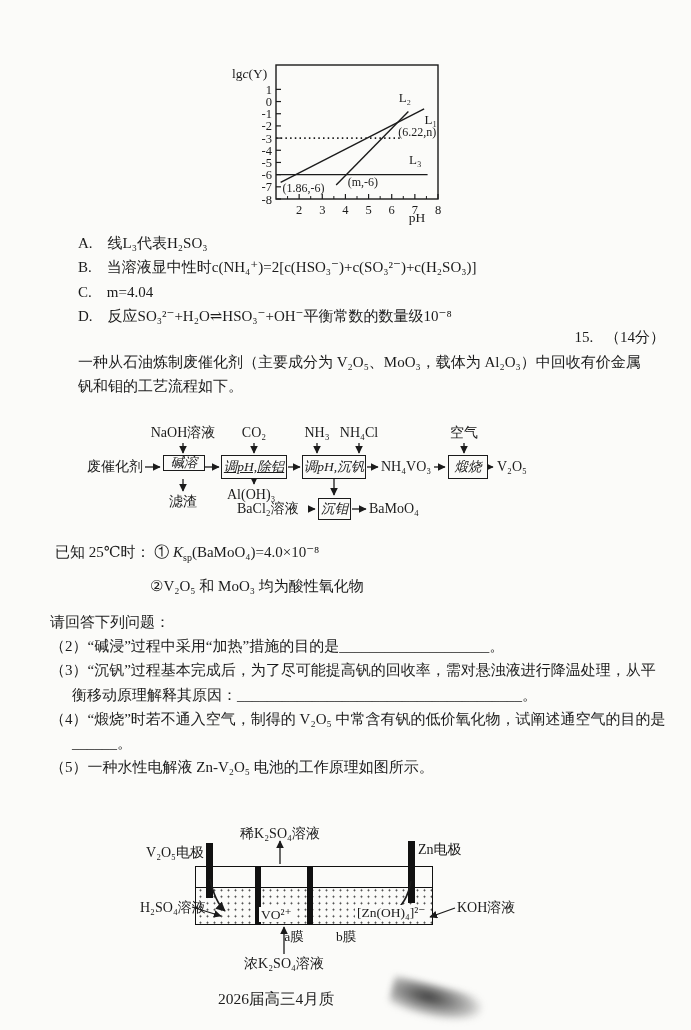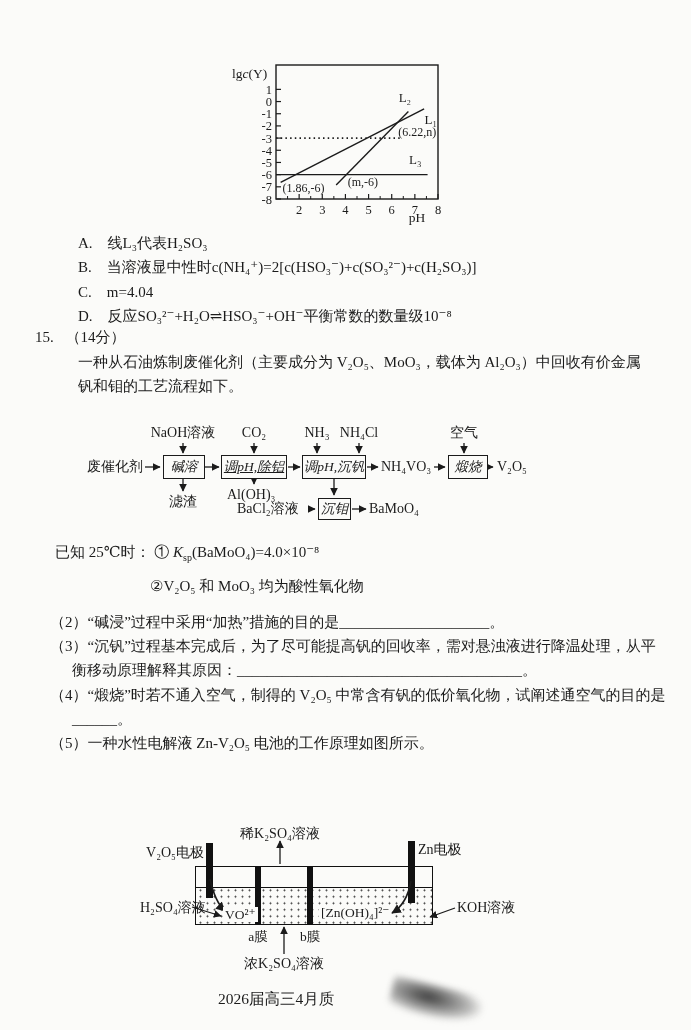--- a/index.html
+++ b/index.html
@@ -3,21 +3,21 @@
 <meta charset="utf-8">
 <style>
   body{margin:0;background:#e9e9e9;}
   .page{position:relative;width:691px;height:1030px;margin:0 auto;background:#fbfbf9;
         font-family:"Liberation Serif","DejaVu Serif",serif;color:#1b1b1b;font-size:15px;overflow:hidden;}
   .abs{position:absolute;}
   .bold{font-weight:bold;}
   .opt-row{display:flex;gap:15px;line-height:24.4px;}
   .qp{margin:0;padding-left:22px;text-indent:-22px;line-height:24.2px;}
   .lbl{position:absolute;white-space:nowrap;font-size:14px;line-height:16px;}
-  .lbl-s{position:absolute;white-space:nowrap;font-size:13.5px;line-height:15px;}
+  .lbl-s{position:absolute;white-space:nowrap;font-size:13.5px;line-height:15px;margin-left:36px;}
   .box{position:absolute;border:1.5px solid #1b1b1b;display:flex;align-items:center;justify-content:center;
        font-size:13.5px;font-style:italic;white-space:nowrap;background:#fbfbf9;box-sizing:border-box;}
   .blackbar{position:absolute;background:#111;}
   .vessel{position:absolute;border:1.6px solid #111;box-sizing:border-box;}
   .waterline{position:absolute;border-top:1.2px solid #111;height:0;}
   .dots{position:absolute;background-image:radial-gradient(#3a3a3a 0.9px, rgba(0,0,0,0) 1.1px);
         background-size:7px 6.5px;}
   .species{background:#fbfbf9;padding:0 2px;}
   svg.overlay{position:absolute;left:0;top:0;pointer-events:none;}
   .ct{font-family:"Liberation Serif","DejaVu Serif",serif;fill:#1b1b1b;}
@@ -103,21 +103,21 @@
       <span>C.</span>
       <span>m=4.04</span>
     </div>
     <div class="opt-row">
       <span>D.</span>
       <span>反应SO₃²⁻+H₂O⇌HSO₃⁻+OH⁻平衡常数的数量级10⁻⁸</span>
     </div>
   </div>
 
   <div class="abs" style="left:35px;top:325px;width:630px;">
-    <div style="line-height:24.5px;">
+    <div style="line-height:24.5px;text-align:right;">
       <span>15.</span>
       <span style="margin-left:8px;">（14分）</span>
     </div>
     <p style="margin:0;padding-left:43px;line-height:24.5px;width:620px;box-sizing:border-box;">一种从石油炼制废催化剂（主要成分为 V₂O₅、MoO₃，载体为 Al₂O₃）中回收有价金属钒和钼的工艺流程如下。</p>
   </div>
 
   <div class="abs" style="left:85px;top:420px;width:505px;height:108px;">
     <svg class="overlay" width="505" height="108">
       <defs>
         <marker id="ahF" markerWidth="7" markerHeight="7" refX="5.5" refY="3" orient="auto">
@@ -143,21 +143,21 @@
         <line x1="267" y1="89" x2="281" y2="89" marker-end="url(#ahF)"></line>
       </g>
     </svg>
     <span class="lbl" style="left:56px;top:5px;width:84px;text-align:center;">NaOH溶液</span>
     <span class="lbl" style="left:149px;top:5px;width:40px;text-align:center;">CO₂</span>
     <span class="lbl" style="left:212px;top:5px;width:40px;text-align:center;">NH₃</span>
     <span class="lbl" style="left:251px;top:5px;width:46px;text-align:center;">NH₄Cl</span>
     <span class="lbl" style="left:359px;top:5px;width:40px;text-align:center;">空气</span>
 
     <span class="lbl" style="left:2px;top:39px;">废催化剂</span>
-    <div class="box" style="left:78px;top:35px;width:42px;height:24px;">碱溶</div>
+    <div class="box" style="left:78px;top:35px;width:42px;height:16px;">碱溶</div>
     <div class="box" style="left:136px;top:35px;width:66px;height:24px;text-decoration:underline;">调pH,除铝</div>
     <div class="box" style="left:217px;top:35px;width:64px;height:24px;">调pH,沉钒</div>
     <span class="lbl" style="left:296px;top:39px;">NH₄VO₃</span>
     <div class="box" style="left:363px;top:35px;width:40px;height:24px;">煅烧</div>
     <span class="lbl" style="left:412px;top:39px;">V₂O₅</span>
 
     <span class="lbl" style="left:78px;top:74px;width:40px;text-align:center;">滤渣</span>
     <span class="lbl" style="left:142px;top:67px;">Al(OH)₃</span>
     <span class="lbl" style="left:152px;top:81px;">BaCl₂溶液</span>
     <div class="box" style="left:233px;top:78px;width:33px;height:22px;">沉钼</div>
@@ -167,20 +167,21 @@
   <div class="abs" style="left:55px;top:538px;width:600px;">
     <div class="known-line">
       <span>已知 25℃时：</span>
       <span>①</span>
       <span style="font-style:italic;">K</span><sub>sp</sub><span>(BaMoO₄)=4.0×10⁻⁸</span>
     </div>
     <div class="known-line" style="padding-left:95px;">②V₂O₅ 和 MoO₃ 均为酸性氧化物</div>
   </div>
 
   <div class="abs" style="left:50px;top:610px;width:620px;">
+    <p class="qp" style="padding-left:0;text-indent:0;">请回答下列问题：</p>
     <p class="qp">（2）“碱浸”过程中采用“加热”措施的目的是____________________。</p>
     <p class="qp">（3）“沉钒”过程基本完成后，为了尽可能提高钒的回收率，需对悬浊液进行降温处理，从平衡移动原理解释其原因：______________________________________。</p>
     <p class="qp">（4）“煅烧”时若不通入空气，制得的 V₂O₅ 中常含有钒的低价氧化物，试阐述通空气的目的是______。</p>
     <p class="qp">（5）一种水性电解液 Zn-V₂O₅ 电池的工作原理如图所示。</p>
   </div>
 
   <div class="abs" style="left:100px;top:823px;width:480px;height:160px;">
     <div class="vessel" style="left:95px;top:43px;width:238px;height:59px;"></div>
     <div class="dots" style="left:96.5px;top:64px;width:235px;height:37px;"></div>
     <div class="waterline" style="left:96px;top:64px;width:236px;"></div>

